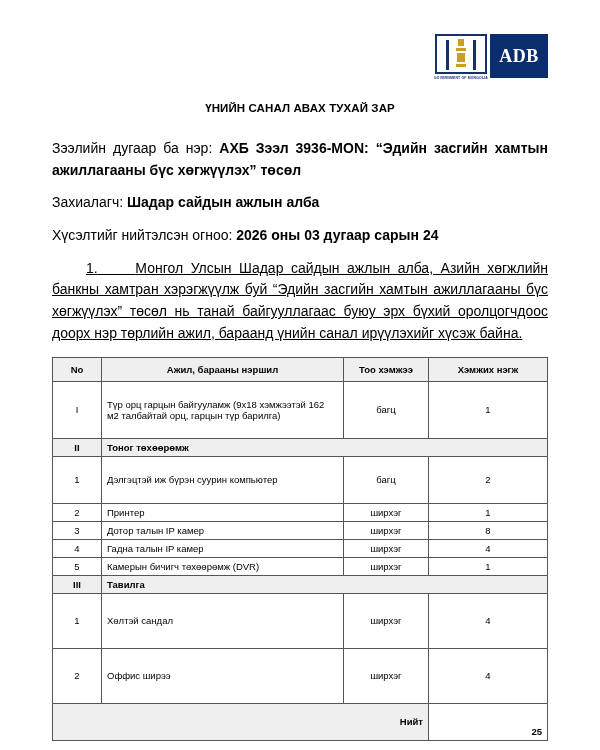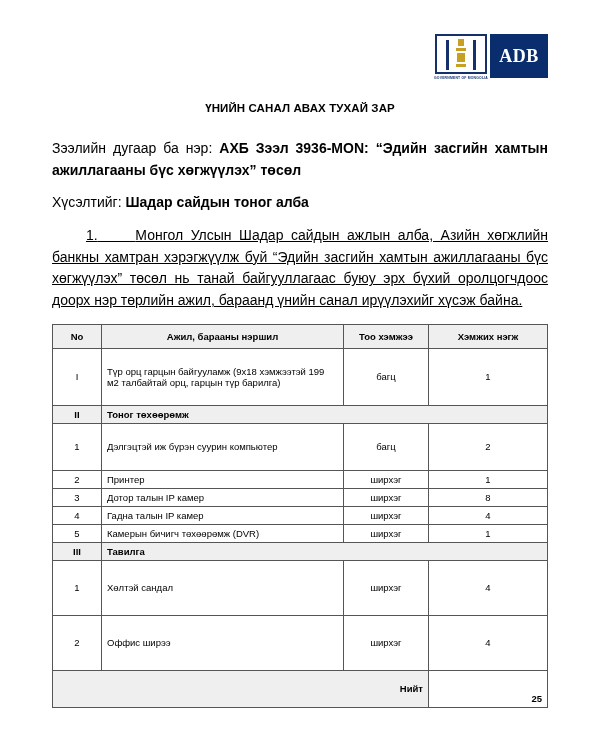--- a/index.html
+++ b/index.html
@@ -173,46 +173,50 @@
   </div>
 
   <div class="doc-title">ҮНИЙН САНАЛ АВАХ ТУХАЙ ЗАР</div>
 
   <div class="para">
     <span class="lbl">Зээлийн дугаар ба нэр:</span>
     <b>АХБ Зээл 3936-MON: “Эдийн засгийн хамтын ажиллагааны бүс хөгжүүлэх” төсөл</b>
   </div>
 
   <div class="para">
-    <span class="lbl">Хүсэлтийг:</span>
-    <b>Шадар сайдын тоног алба</b>
-  </div>
-
-
+    <span class="lbl">Захиалагч:</span>
+    <b>Шадар сайдын ажлын алба</b>
+  </div>
+
+
+  <div class="para">
+    <span class="lbl">Хүсэлтийг нийтэлсэн огноо:</span>
+    <b>2026 оны 03 дугаар сарын 24</b>
+  </div>
 
   <div class="para para-indent">
     <span>1.</span>
     &nbsp;&nbsp;&nbsp;
     <span>Монгол Улсын Шадар сайдын ажлын алба, Азийн хөгжлийн банкны хамтран хэрэгжүүлж буй “Эдийн засгийн хамтын ажиллагааны бүс хөгжүүлэх” төсөл нь танай байгууллагаас буюу эрх бүхий оролцогчдоос  доорх нэр төрлийн ажил, бараанд үнийн санал ирүүлэхийг хүсэж байна.</span>
   </div>
 
   <table class="items">
     <thead>
       <tr>
         <th class="c-no">No</th>
         <th class="c-name">Ажил, бараaны нэршил</th>
         <th class="c-unit">Тоо хэмжээ</th>
         <th class="c-qty">Хэмжих нэгж</th>
       </tr>
     </thead>
     <tbody>
 
       <tr>
         <td class="c-no">I</td>
-        <td class="c-name tall-1">Түр орц гарцын байгууламж (9х18 хэмжээтэй 199 м2 талбайтай орц, гарцын түр барилга)</td>
+        <td class="c-name tall-1">Түр орц гарцын байгууламж (9х18 хэмжээтэй 162 м2 талбайтай орц, гарцын түр барилга)</td>
         <td class="c-unit">багц</td>
         <td class="c-qty">1</td>
       </tr>
 
       <tr class="section">
         <td class="c-no">II</td>
         <td colspan="3">Тоног төхөөрөмж</td>
       </tr>
 
       <tr>

